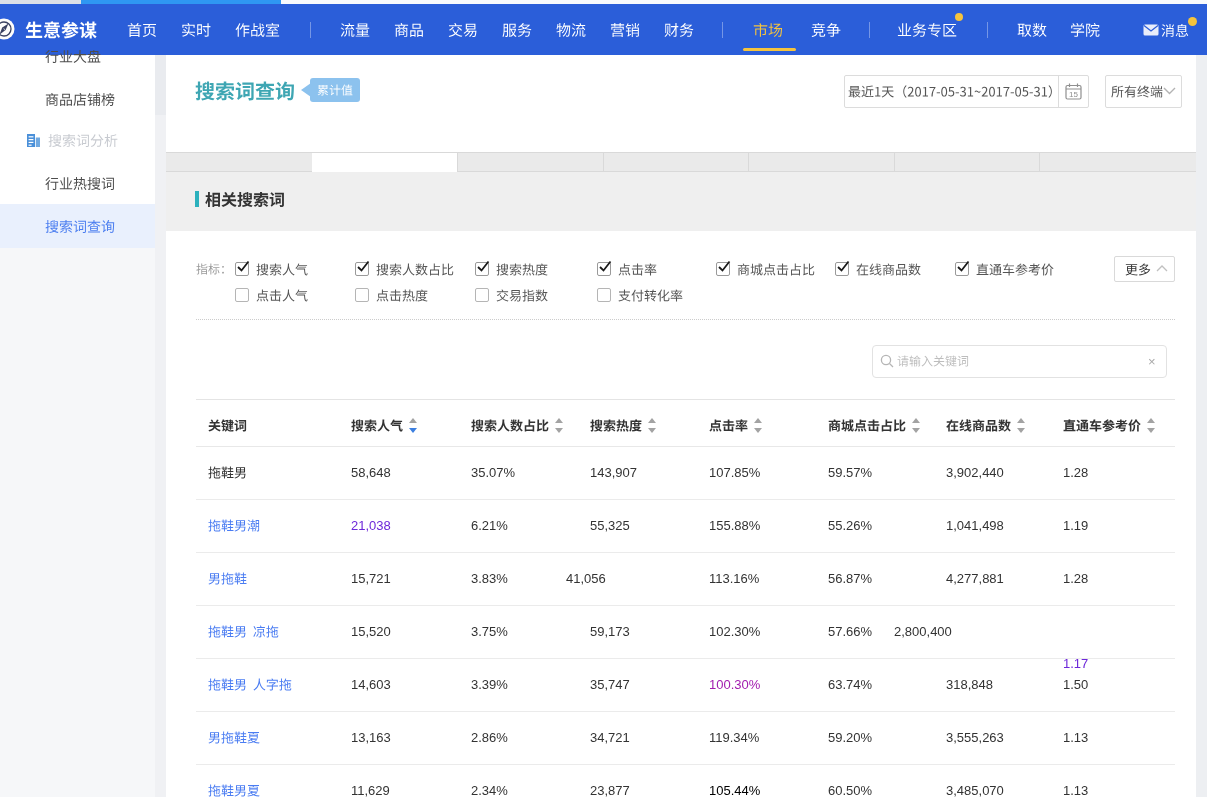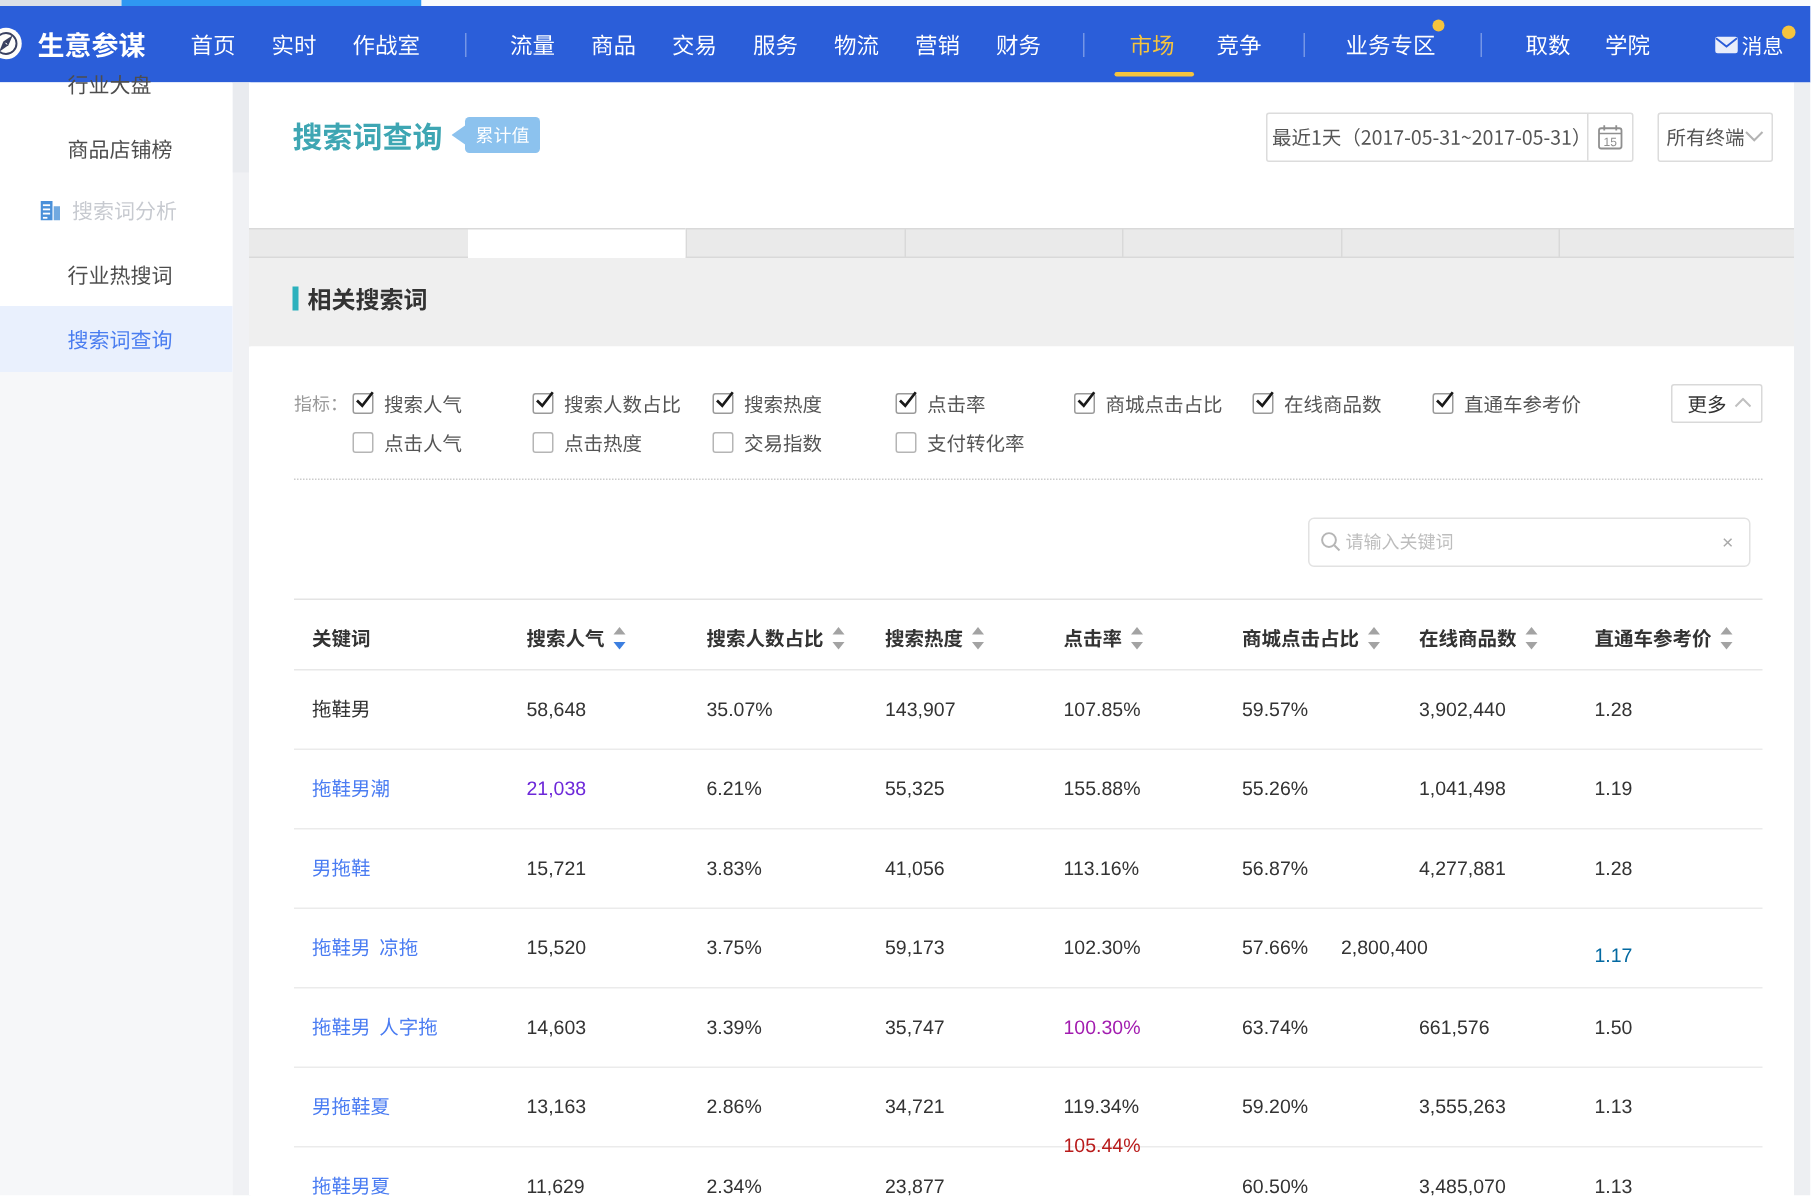--- a/index.html
+++ b/index.html
@@ -702,59 +702,59 @@
 <div style="position:absolute;left:196px;top:552.0px;width:979px;height:1px;background:#ebebeb"></div>
 <svg style="position:absolute;left:208.0px;top:570.0px" width="40" height="17" fill="#4a7cf2">
     <g transform="translate(0,13.44) scale(0.01300,-0.01300)">
       <use href="#g131" x="0"></use>
       <use href="#g129" x="1000"></use>
       <use href="#g130" x="2000"></use>
     </g>
   </svg>
 <div style="position:absolute;left:351px;top:571.0px;width:120px;font:13px 'Liberation Sans',sans-serif;color:#333">15,721</div>
 <div style="position:absolute;left:471px;top:571.0px;width:120px;font:13px 'Liberation Sans',sans-serif;color:#333">3.83%</div>
-<div style="position:absolute;left:590px;top:571.0px;width:120px;font:13px 'Liberation Sans',sans-serif;color:#333">41,056</div>
+<div style="position:absolute;left:566px;top:571.0px;width:120px;font:13px 'Liberation Sans',sans-serif;color:#333">41,056</div>
 <div style="position:absolute;left:709px;top:571.0px;width:120px;font:13px 'Liberation Sans',sans-serif;color:#333">113.16%</div>
 <div style="position:absolute;left:828px;top:571.0px;width:120px;font:13px 'Liberation Sans',sans-serif;color:#333">56.87%</div>
 <div style="position:absolute;left:946px;top:571.0px;width:120px;font:13px 'Liberation Sans',sans-serif;color:#333">4,277,881</div>
 <div style="position:absolute;left:1063px;top:571.0px;width:120px;font:13px 'Liberation Sans',sans-serif;color:#333">1.28</div>
 <div style="position:absolute;left:196px;top:605.0px;width:979px;height:1px;background:#ebebeb"></div>
 <svg style="position:absolute;left:208.0px;top:623.0px" width="72" height="17" fill="#4a7cf2">
     <g transform="translate(0,13.44) scale(0.01300,-0.01300)">
       <use href="#g129" x="0"></use>
       <use href="#g130" x="1000"></use>
       <use href="#g131" x="2000"></use>
       <use href="#g133" x="3450"></use>
       <use href="#g129" x="4450"></use>
     </g>
   </svg>
 <div style="position:absolute;left:351px;top:624.0px;width:120px;font:13px 'Liberation Sans',sans-serif;color:#333">15,520</div>
 <div style="position:absolute;left:471px;top:624.0px;width:120px;font:13px 'Liberation Sans',sans-serif;color:#333">3.75%</div>
 <div style="position:absolute;left:590px;top:624.0px;width:120px;font:13px 'Liberation Sans',sans-serif;color:#333">59,173</div>
 <div style="position:absolute;left:709px;top:624.0px;width:120px;font:13px 'Liberation Sans',sans-serif;color:#333">102.30%</div>
 <div style="position:absolute;left:828px;top:624.0px;width:120px;font:13px 'Liberation Sans',sans-serif;color:#333">57.66%</div>
 <div style="position:absolute;left:894px;top:624.0px;width:120px;font:13px 'Liberation Sans',sans-serif;color:#333">2,800,400</div>
-<div style="position:absolute;left:1063px;top:629px;width:120px;font:13px 'Liberation Sans',sans-serif;color:#0369a1">1.17</div>
+<div style="position:absolute;left:1063px;top:656px;width:120px;font:13px 'Liberation Sans',sans-serif;color:#6d28d9">1.17</div>
 <div style="position:absolute;left:196px;top:658.0px;width:979px;height:1px;background:#ebebeb"></div>
 <svg style="position:absolute;left:208.0px;top:676.0px" width="85" height="17" fill="#4a7cf2">
     <g transform="translate(0,13.44) scale(0.01300,-0.01300)">
       <use href="#g129" x="0"></use>
       <use href="#g130" x="1000"></use>
       <use href="#g131" x="2000"></use>
       <use href="#g80" x="3450"></use>
       <use href="#g134" x="4450"></use>
       <use href="#g129" x="5450"></use>
     </g>
   </svg>
 <div style="position:absolute;left:351px;top:677.0px;width:120px;font:13px 'Liberation Sans',sans-serif;color:#333">14,603</div>
 <div style="position:absolute;left:471px;top:677.0px;width:120px;font:13px 'Liberation Sans',sans-serif;color:#333">3.39%</div>
 <div style="position:absolute;left:590px;top:677.0px;width:120px;font:13px 'Liberation Sans',sans-serif;color:#333">35,747</div>
 <div style="position:absolute;left:709px;top:677.0px;width:120px;font:13px 'Liberation Sans',sans-serif;color:#a21caf">100.30%</div>
 <div style="position:absolute;left:828px;top:677.0px;width:120px;font:13px 'Liberation Sans',sans-serif;color:#333">63.74%</div>
-<div style="position:absolute;left:946px;top:677.0px;width:120px;font:13px 'Liberation Sans',sans-serif;color:#333">661,576</div>
+<div style="position:absolute;left:946px;top:677.0px;width:120px;font:13px 'Liberation Sans',sans-serif;color:#333">318,848</div>
 <div style="position:absolute;left:1063px;top:677.0px;width:120px;font:13px 'Liberation Sans',sans-serif;color:#333">1.50</div>
 <div style="position:absolute;left:196px;top:711.0px;width:979px;height:1px;background:#ebebeb"></div>
 <svg style="position:absolute;left:208.0px;top:729.0px" width="53" height="17" fill="#4a7cf2">
     <g transform="translate(0,13.44) scale(0.01300,-0.01300)">
       <use href="#g131" x="0"></use>
       <use href="#g129" x="1000"></use>
       <use href="#g130" x="2000"></use>
       <use href="#g135" x="3000"></use>
     </g>
   </svg>
@@ -770,15 +770,15 @@
     <g transform="translate(0,13.44) scale(0.01300,-0.01300)">
       <use href="#g129" x="0"></use>
       <use href="#g130" x="1000"></use>
       <use href="#g131" x="2000"></use>
       <use href="#g135" x="3000"></use>
     </g>
   </svg>
 <div style="position:absolute;left:351px;top:783.0px;width:120px;font:13px 'Liberation Sans',sans-serif;color:#333">11,629</div>
 <div style="position:absolute;left:471px;top:783.0px;width:120px;font:13px 'Liberation Sans',sans-serif;color:#333">2.34%</div>
 <div style="position:absolute;left:590px;top:783.0px;width:120px;font:13px 'Liberation Sans',sans-serif;color:#333">23,877</div>
-<div style="position:absolute;left:709px;top:756px;width:120px;font:13px 'Liberation Sans',sans-serif;color:#b91c1c">105.44%</div>
+<div style="position:absolute;left:709px;top:783.0px;width:120px;font:13px 'Liberation Sans',sans-serif;color:#000000">105.44%</div>
 <div style="position:absolute;left:828px;top:783.0px;width:120px;font:13px 'Liberation Sans',sans-serif;color:#333">60.50%</div>
 <div style="position:absolute;left:946px;top:783.0px;width:120px;font:13px 'Liberation Sans',sans-serif;color:#333">3,485,070</div>
 <div style="position:absolute;left:1063px;top:783.0px;width:120px;font:13px 'Liberation Sans',sans-serif;color:#333">1.13</div>
 </body></html>

